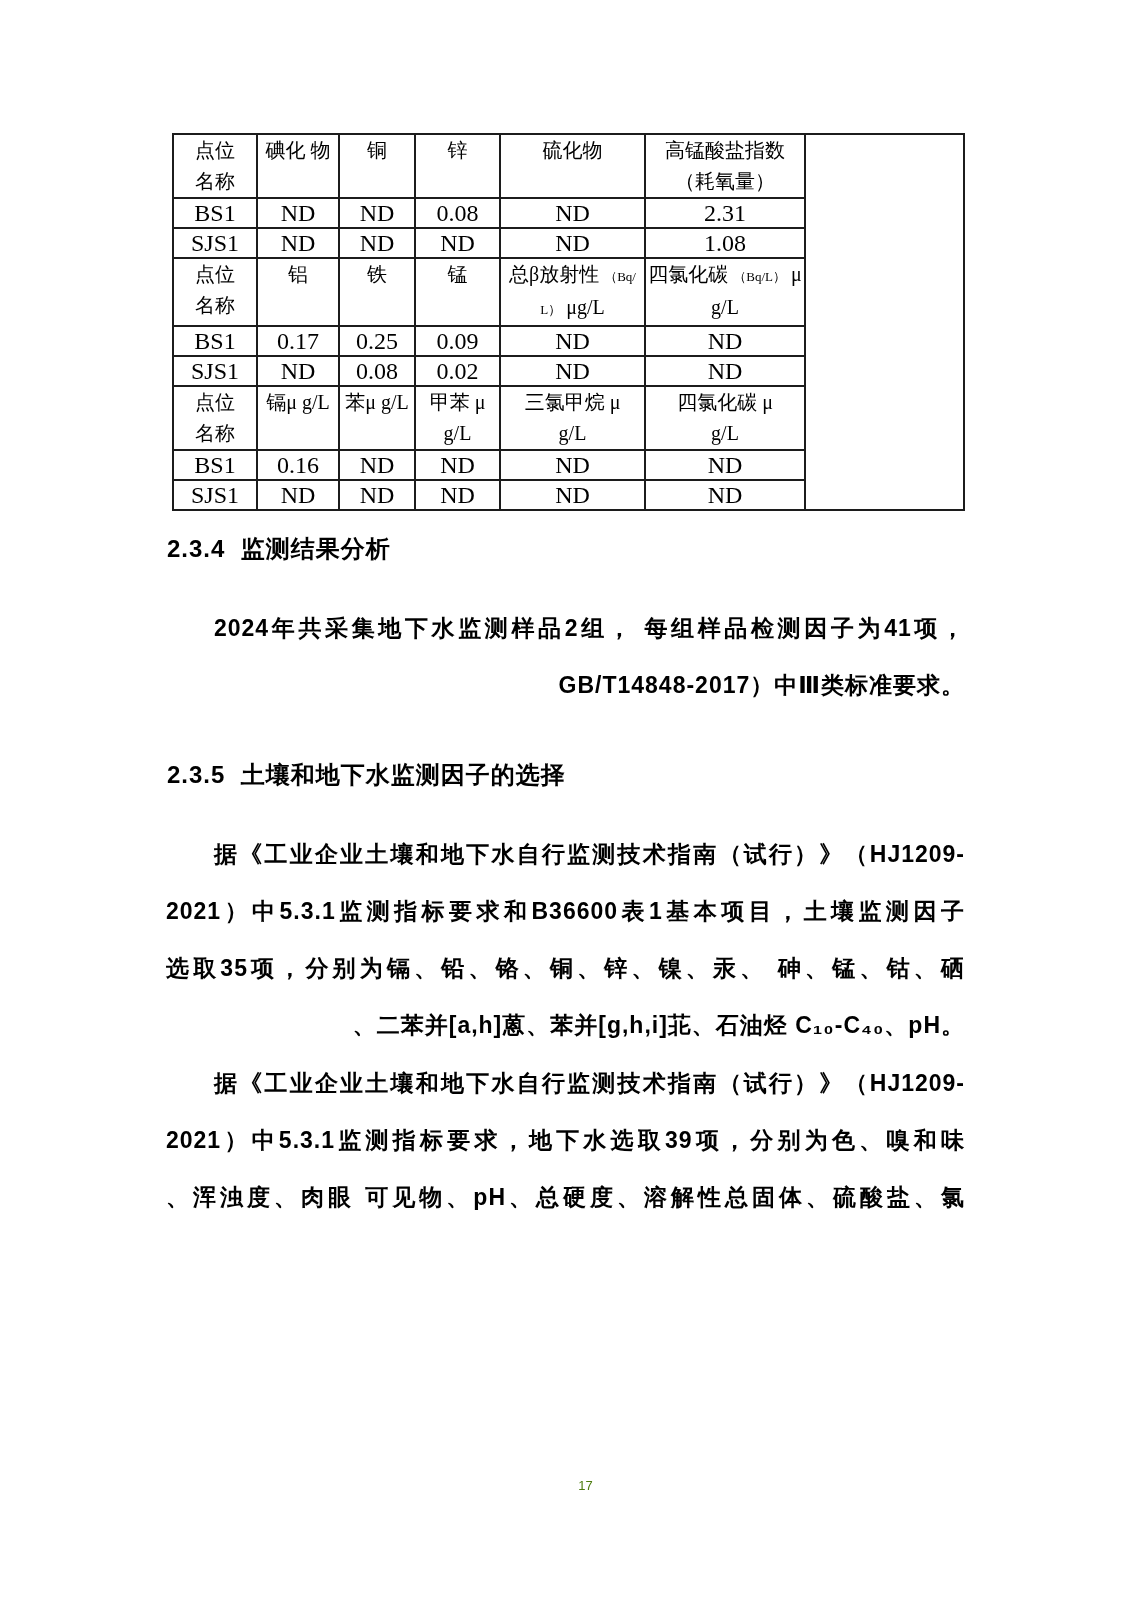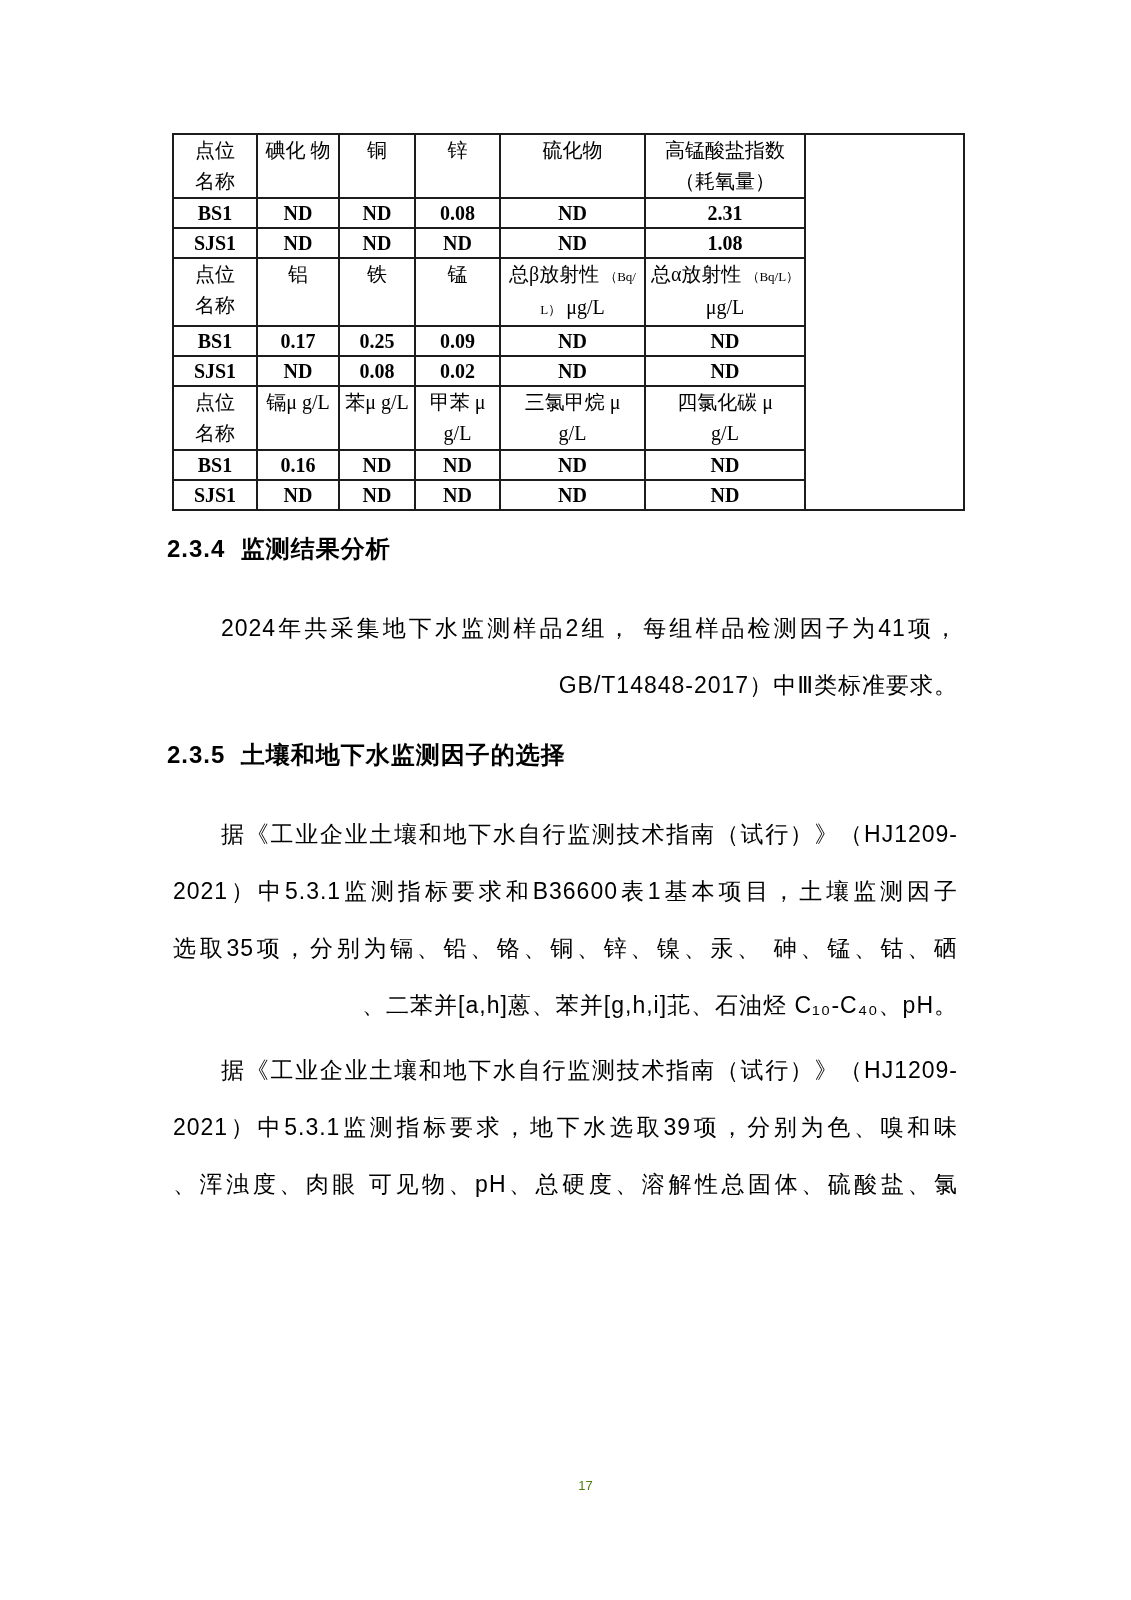--- a/index.html
+++ b/index.html
@@ -35,26 +35,25 @@
     overflow: hidden;
   }
   .doc-table tr.header td {
     font-size: 20px;
     line-height: 31px;
     vertical-align: top;
     white-space: pre-line;
     word-break: break-all;
   }
   .doc-table tr.data td {
-    font-size: 20px;
+    font-size: 24px;
     height: 28px;
     line-height: 28px;
     vertical-align: middle;
     white-space: nowrap;
-    font-weight: bold;
   }
   .doc-table td .small {
     font-size: 13px;
   }
   .doc-table td.note-col {
     background: #ffffff;
   }
 
   
   .sections {
@@ -66,24 +65,25 @@
   }
   .heading {
     font-size: 24px;
     font-weight: bold;
     line-height: 30px;
     margin: 0 0 36px 2px;
     white-space: pre-wrap;
     letter-spacing: 1px;
   }
   .heading.later {
-    margin-top: 26px;
+    margin-top: 46px;
   }
   .para {
-    margin: 8px;
+    margin: 1px;
+    font-weight: bold;
   }
   .pline {
     height: 57px;
     line-height: 57px;
     font-size: 23px;
     letter-spacing: 1px;
     text-align: right;
   }
   .pline.just {
     text-align: justify;
@@ -148,21 +148,21 @@
           <td>ND</td>
           <td>1.08</td>
         </tr>
         <tr class="header">
           <td>点位
 名称</td>
           <td>铝</td>
           <td>铁</td>
           <td>锰</td>
           <td><span>总β放射性 </span><span class="small">（Bq/L）</span><span> μg/L</span></td>
-          <td><span>总α放射性 </span><span class="small">（Bq/L）</span><span> μg/L</span></td>
+          <td><span>四氯化碳 </span><span class="small">（Bq/L）</span><span> μg/L</span></td>
         </tr>
         <tr class="data">
           <td>BS1</td>
           <td>0.17</td>
           <td>0.25</td>
           <td>0.09</td>
           <td>ND</td>
           <td>ND</td>
         </tr>
         <tr class="data">

